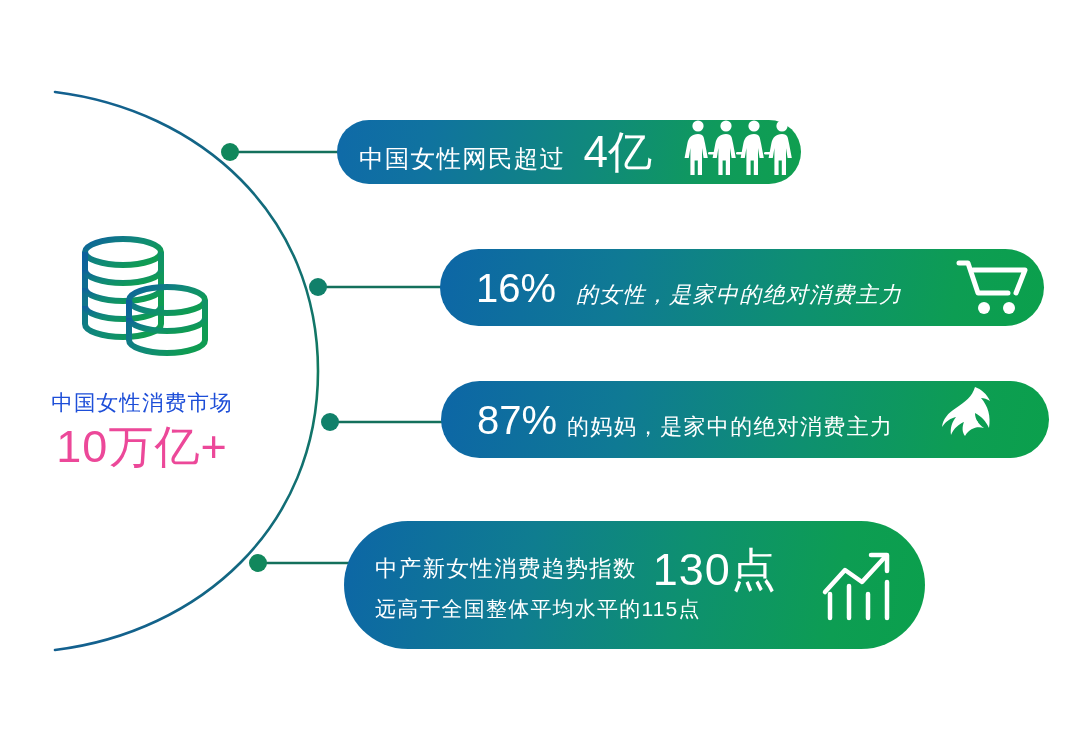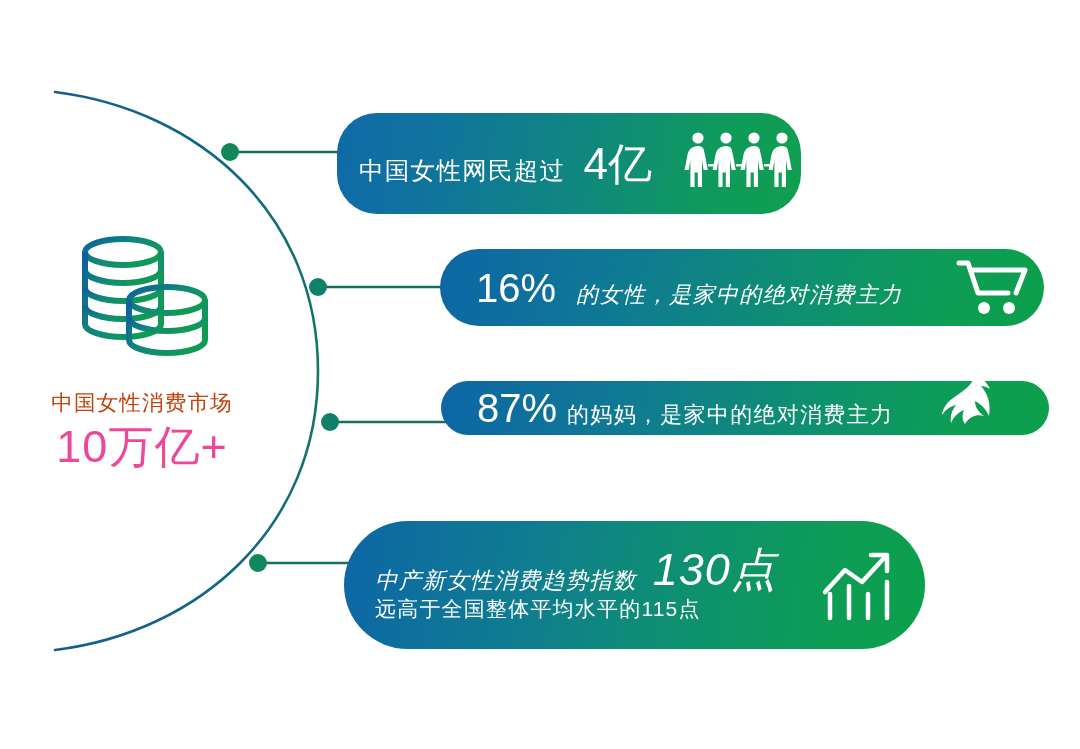--- a/index.html
+++ b/index.html
@@ -41,21 +41,21 @@
     text-align: center;
   }
   .coin-icon {
     width: 150px;
     height: 140px;
     margin: 0 auto 22px auto;
     display: block;
   }
   .summary-label {
     font-size: 21.5px;
-    color: #c2410c;
+    color: #1d4ed8;
     letter-spacing: 1.2px;
     line-height: 1.25;
     white-space: nowrap;
   }
   .summary-value {
     font-size: 45px;
     color: #ec4899;
     letter-spacing: 1px;
     line-height: 1.22;
     margin-top: 3px;
@@ -96,23 +96,23 @@
   }
   .normal-txt {
     font-size: 22px;
     letter-spacing: 1.3px;
     line-height: 1;
   }
 
   
   #bar-1 {
     left: 337px;
-    top: 113px;
+    top: 120px;
     width: 464px;
-    height: 101px;
+    height: 64px;
     border-radius: 40px;
     background: linear-gradient(100deg, #0f6aa8 0%, #10739f 20%, #10897c 55%, #0f9a5c 80%, #0f9f4f 100%);
   }
   #bar-1 .bar-text { margin-left: 22px; }
   #bar-1 .normal-txt { font-size: 24.5px; }
   #bar-1 .big-num { font-size: 44px; margin-left: 18px; }
   #bar-1 .bar-icon { margin-left: 30px; }
 
   
   #bar-2 {
@@ -124,21 +124,21 @@
     background: linear-gradient(100deg, #0d66a6 0%, #0f7a94 30%, #0e9070 60%, #0d9d53 85%, #0ba04c 100%);
   }
   #bar-2 .bar-text { margin-left: 36px; }
   #bar-2 .bar-icon { margin-left: 54px; }
 
   
   #bar-3 {
     left: 441px;
     top: 381px;
     width: 608px;
-    height: 54px;
+    height: 77px;
     border-radius: 39px;
     background: linear-gradient(100deg, #0d66a6 0%, #0f7a94 30%, #0e9070 60%, #0d9d53 85%, #0ba04c 100%);
   }
   #bar-3 .bar-text { margin-left: 36px; }
   #bar-3 .bar-icon { margin-left: 48px; }
 
   
   #bar-4 {
     left: 344px;
     top: 521px;
@@ -148,23 +148,22 @@
     background: linear-gradient(100deg, #0d66a6 0%, #0f7d90 32%, #0e9070 58%, #0d9d53 84%, #0ba04c 100%);
   }
   #bar-4 .stack {
     margin-left: 31px;
     display: flex;
     flex-direction: column;
     justify-content: center;
   }
   #bar-4 .line-1 {
     display: flex;
-    align-items: flex-end;
-    white-space: nowrap;
-    font-style: italic;
+    align-items: center;
+    white-space: nowrap;
   }
   #bar-4 .line-1 .normal-txt { font-size: 22.5px; }
   #bar-4 .line-1 .big-num { font-size: 45px; margin-left: 16px; letter-spacing: 1px; }
   #bar-4 .line-2 {
     font-size: 21px;
     letter-spacing: 1.2px;
     margin-top: 3px;
     white-space: nowrap;
   }
   #bar-4 .bar-icon { margin-left: 44px; }

